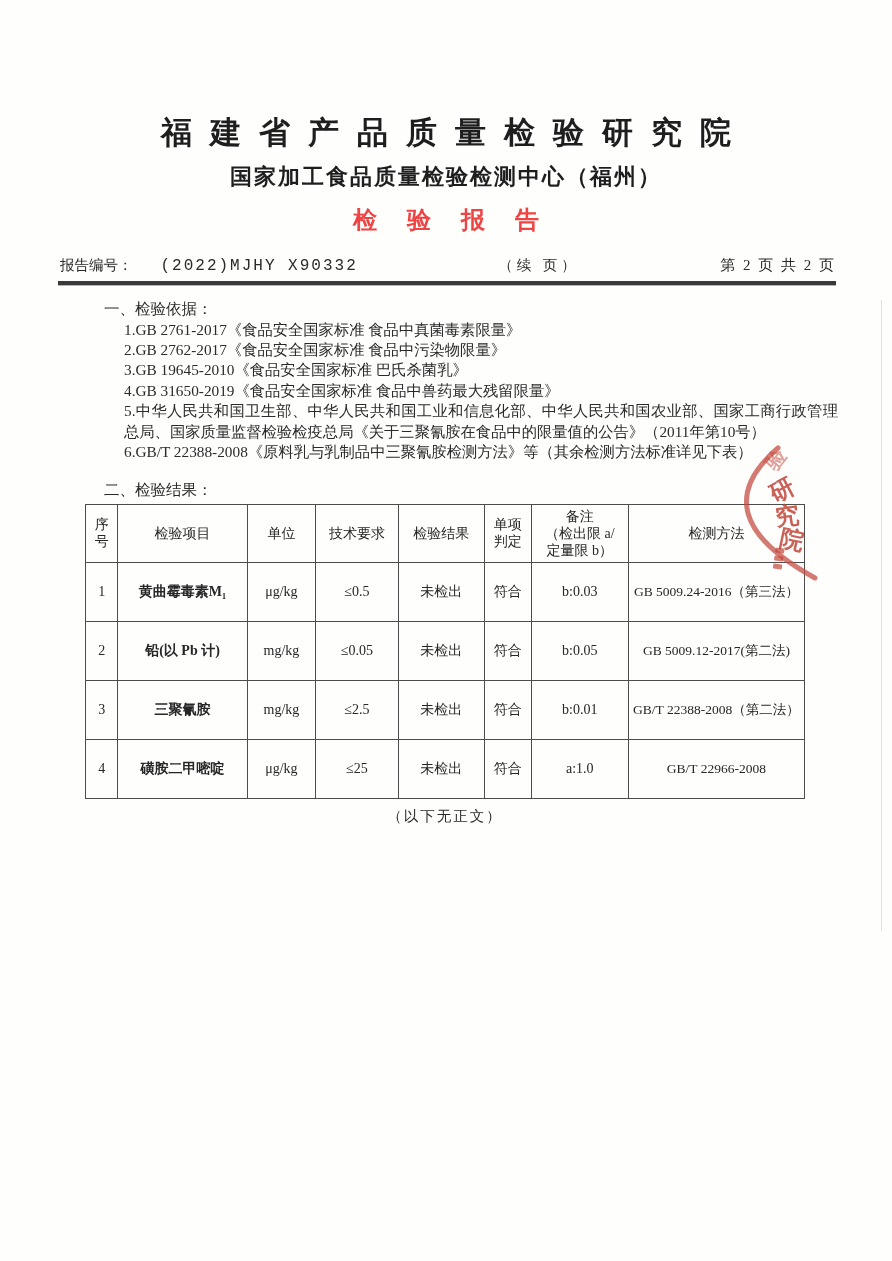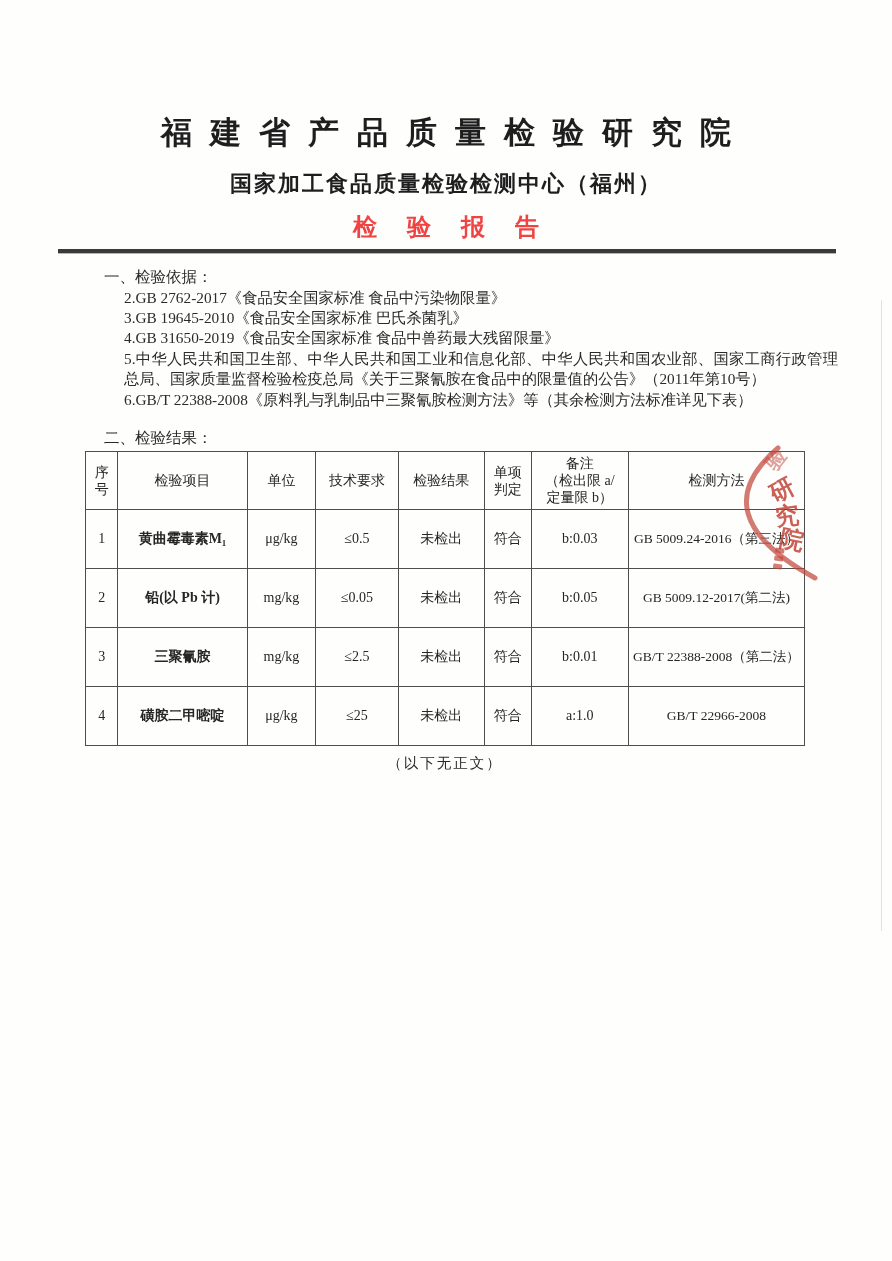--- a/index.html
+++ b/index.html
@@ -12,21 +12,21 @@
     font-family:"Liberation Serif","DejaVu Serif",serif;
     overflow:hidden;
   }
   
   .header { text-align:center; padding-top:112px; }
   .org-title {
     font-size:31px; font-weight:bold; letter-spacing:18px;
     text-indent:18px; color:#1e1e1e; white-space:nowrap;
   }
   .center-title {
-    margin-top:15px;
+    margin-top:8px;
     font-size:22px; font-weight:bold; letter-spacing:2px;
     color:#1e1e1e;
   }
   .report-title {
     margin-top:12px;
     font-size:24px; font-weight:bold; letter-spacing:30px;
     text-indent:30px; color:#ef4444;
   }
   
   .report-line {
@@ -100,25 +100,32 @@
 <body>
 
 <div class="page">
 
   <div class="header">
     <div class="org-title">福建省产品质量检验研究院</div>
     <div class="center-title">国家加工食品质量检验检测中心（福州）</div>
     <div class="report-title">检验报告</div>
   </div>
 
+  <div class="report-line">
+    <span class="report-no-label">报告编号：</span>
+    <span class="report-no">(2022)MJHY X90332</span>
+    <span class="continuation">（续 页）</span>
+    <span class="page-info">第 2 页  共 2 页</span>
+  </div>
   <div class="rule"></div>
 
   <div class="basis">
     <div class="basis-title">一、检验依据：</div>
     <div class="basis-items">
+      <div class="basis-item">1.GB 2761-2017《食品安全国家标准 食品中真菌毒素限量》</div>
       <div class="basis-item">2.GB 2762-2017《食品安全国家标准 食品中污染物限量》</div>
       <div class="basis-item">3.GB 19645-2010《食品安全国家标准 巴氏杀菌乳》</div>
       <div class="basis-item">4.GB 31650-2019《食品安全国家标准 食品中兽药最大残留限量》</div>
       <div class="basis-item">5.中华人民共和国卫生部、中华人民共和国工业和信息化部、中华人民共和国农业部、国家工商行政管理总局、国家质量监督检验检疫总局《关于三聚氰胺在食品中的限量值的公告》（2011年第10号）</div>
       <div class="basis-item">6.GB/T 22388-2008《原料乳与乳制品中三聚氰胺检测方法》等（其余检测方法标准详见下表）</div>
     </div>
     <div class="results-title">二、检验结果：</div>
   </div>
 
   <table class="results">

